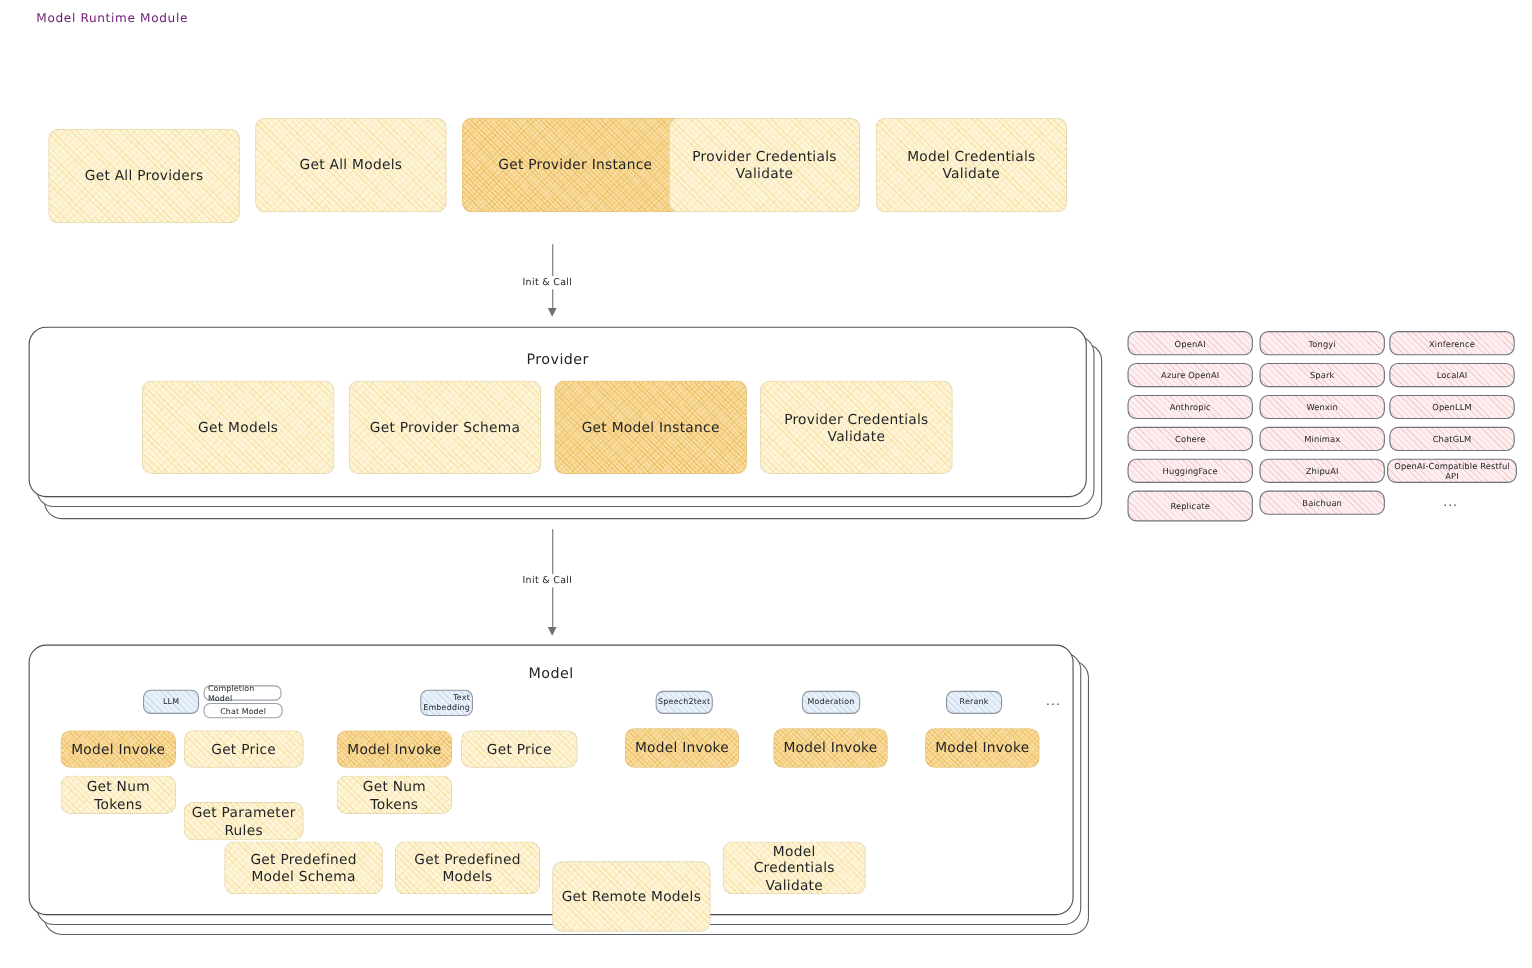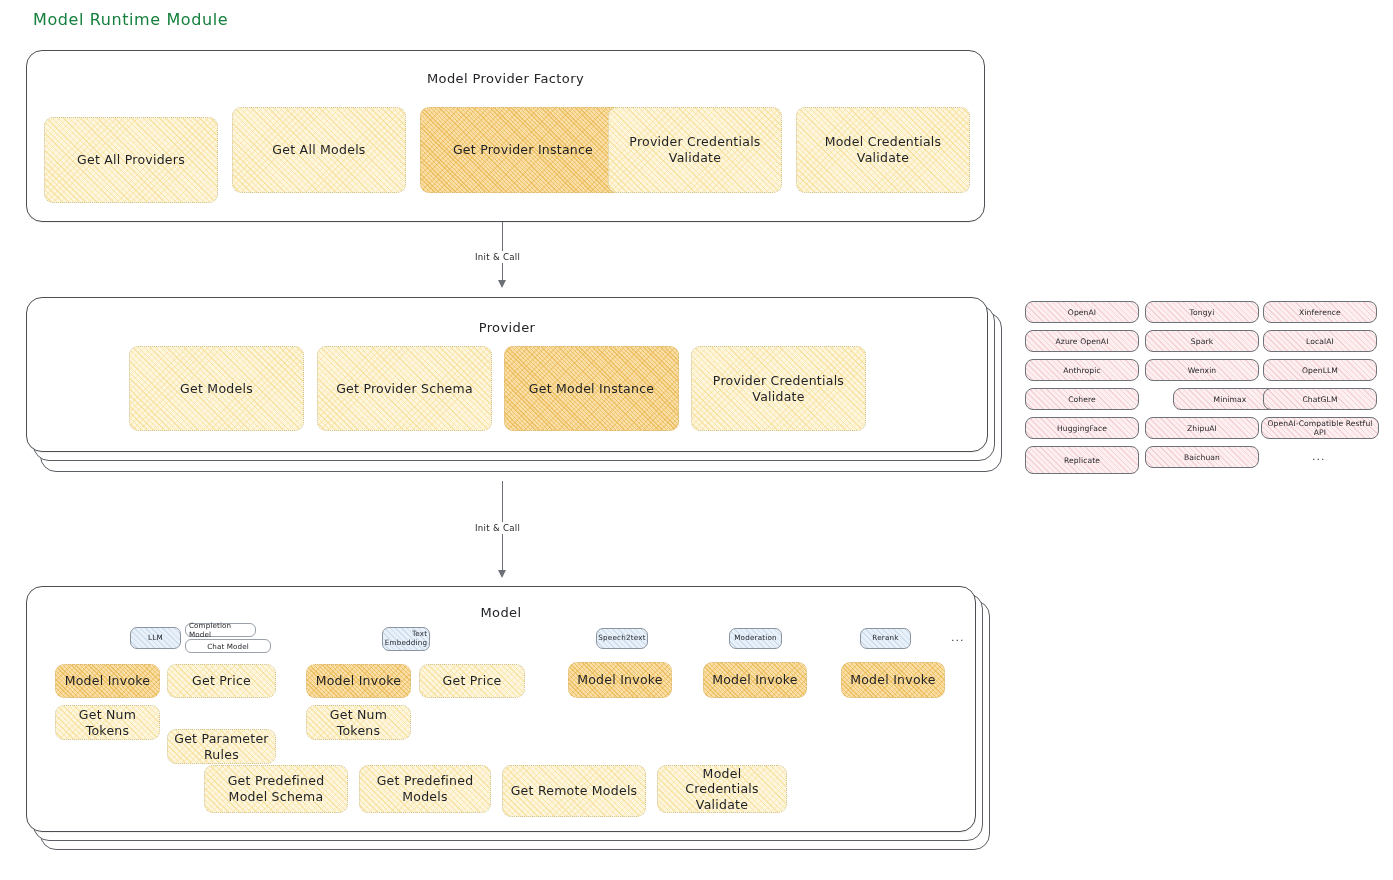--- a/index.html
+++ b/index.html
@@ -14,22 +14,22 @@
     width: 1393px;
     height: 880px;
     overflow: hidden;
     background: #ffffff;
   }
 
   
   .page-title {
     position: absolute;
     left: 33px; top: 10px;
-    font-size: 16px;
-    color: #15803d;
+    font-size: 11px;
+    color: #701a75;
     letter-spacing: .6px;
     font-family: "DejaVu Sans", sans-serif;
   }
 
   
   .card {
     position: absolute;
     background: #ffffff;
     border: 1.15px solid #4b4f54;
     border-radius: 16px;
@@ -158,23 +158,20 @@
     letter-spacing: 1px;
   }
 </style>
 </head>
 <body>
 
 <div id="stage">
 
   <div class="page-title">Model Runtime Module</div>
 
-  <div class="card" style="left:26px; top:50px; width:959px; height:172px;">
-    <div class="card-title" style="top:20px;">Model Provider Factory</div>
-  </div>
   <div>
     <div class="box" style="left:44px; top:117px; width:174px; height:86px;">Get All Providers</div>
     <div class="box" style="left:232px; top:107px; width:174px; height:86px;">Get All Models</div>
     <div class="box hl" style="left:420px; top:107px; width:206px; height:86px;">Get Provider Instance</div>
     <div class="box" style="left:608px; top:107px; width:174px; height:86px;">Provider Credentials Validate</div>
     <div class="box" style="left:796px; top:107px; width:174px; height:86px;">Model Credentials Validate</div>
   </div>
 
   <div>
     <div class="arrow-line" style="left:502px; top:222px; height:62px;"></div>
@@ -199,21 +196,21 @@
     <div class="chip" style="left:1025px; top:301px; width:114px; height:22px;">OpenAI</div>
     <div class="chip" style="left:1025px; top:330px; width:114px; height:22px;">Azure OpenAI</div>
     <div class="chip" style="left:1025px; top:359px; width:114px; height:22px;">Anthropic</div>
     <div class="chip" style="left:1025px; top:388px; width:114px; height:22px;">Cohere</div>
     <div class="chip" style="left:1025px; top:417px; width:114px; height:22px;">HuggingFace</div>
     <div class="chip" style="left:1025px; top:446px; width:114px; height:28px;">Replicate</div>
 
     <div class="chip" style="left:1145px; top:301px; width:114px; height:22px;">Tongyi</div>
     <div class="chip" style="left:1145px; top:330px; width:114px; height:22px;">Spark</div>
     <div class="chip" style="left:1145px; top:359px; width:114px; height:22px;">Wenxin</div>
-    <div class="chip" style="left:1145px; top:388px; width:114px; height:22px;margin-left:28px;">Minimax</div>
+    <div class="chip" style="left:1145px; top:388px; width:114px; height:22px;">Minimax</div>
     <div class="chip" style="left:1145px; top:417px; width:114px; height:22px;">ZhipuAI</div>
     <div class="chip" style="left:1145px; top:446px; width:114px; height:22px;">Baichuan</div>
 
     <div class="chip" style="left:1263px; top:301px; width:114px; height:22px;">Xinference</div>
     <div class="chip" style="left:1263px; top:330px; width:114px; height:22px;">LocalAI</div>
     <div class="chip" style="left:1263px; top:359px; width:114px; height:22px;">OpenLLM</div>
     <div class="chip" style="left:1263px; top:388px; width:114px; height:22px;">ChatGLM</div>
     <div class="chip" style="left:1261px; top:417px; width:118px; height:22px;">OpenAI-Compatible Restful API</div>
     <div class="ellipsis" style="left:1312px; top:450px;">...</div>
   </div>
@@ -226,21 +223,21 @@
 
   <div class="stackl" style="left:40px; top:600px; width:950px; height:250px;"></div>
   <div class="stackl" style="left:33px; top:593px; width:950px; height:248px;"></div>
   <div class="card" style="left:26px; top:586px; width:950px; height:246px;">
     <div class="card-title" style="top:18px;">Model</div>
   </div>
 
   <div>
     <div class="badge" style="left:130px; top:627px; width:51px; height:22px;">LLM</div>
     <div class="subbadge" style="left:185px; top:623px; width:71px; height:14px;">Completion Model</div>
-    <div class="subbadge" style="left:185px; top:639px; width:86px; height:14px;">Chat Model</div>
+    <div class="subbadge" style="left:185px; top:639px; width:72px; height:14px;">Chat Model</div>
     <div class="box hl" style="left:55px; top:664px; width:105px; height:34px;">Model Invoke</div>
     <div class="box" style="left:167px; top:664px; width:109px; height:34px;">Get Price</div>
     <div class="box" style="left:55px; top:705px; width:105px; height:35px;">Get Num Tokens</div>
     <div class="box" style="left:167px; top:705px; width:109px; height:35px;margin-top:24px;">Get Parameter Rules</div>
   </div>
 
   <div>
     <div class="badge" style="left:382px; top:627px; width:48px; height:24px;">Text Embedding</div>
     <div class="box hl" style="left:306px; top:664px; width:105px; height:34px;">Model Invoke</div>
     <div class="box" style="left:419px; top:664px; width:106px; height:34px;">Get Price</div>
@@ -260,17 +257,17 @@
   <div>
     <div class="badge" style="left:860px; top:628px; width:51px; height:21px;">Rerank</div>
     <div class="box hl" style="left:841px; top:662px; width:104px; height:36px;">Model Invoke</div>
   </div>
 
   <div class="ellipsis" style="left:951px; top:631px;">...</div>
 
   <div>
     <div class="box" style="left:204px; top:765px; width:144px; height:48px;">Get Predefined Model Schema</div>
     <div class="box" style="left:359px; top:765px; width:132px; height:48px;">Get Predefined Models</div>
-    <div class="box" style="left:502px; top:765px; width:144px; height:52px;">Get Remote Models</div>
+    <div class="box" style="left:502px; top:783px; width:144px; height:64px;">Get Remote Models</div>
     <div class="box" style="left:657px; top:765px; width:130px; height:48px;">Model Credentials Validate</div>
   </div>
 
 </div>
 
 </body></html>

